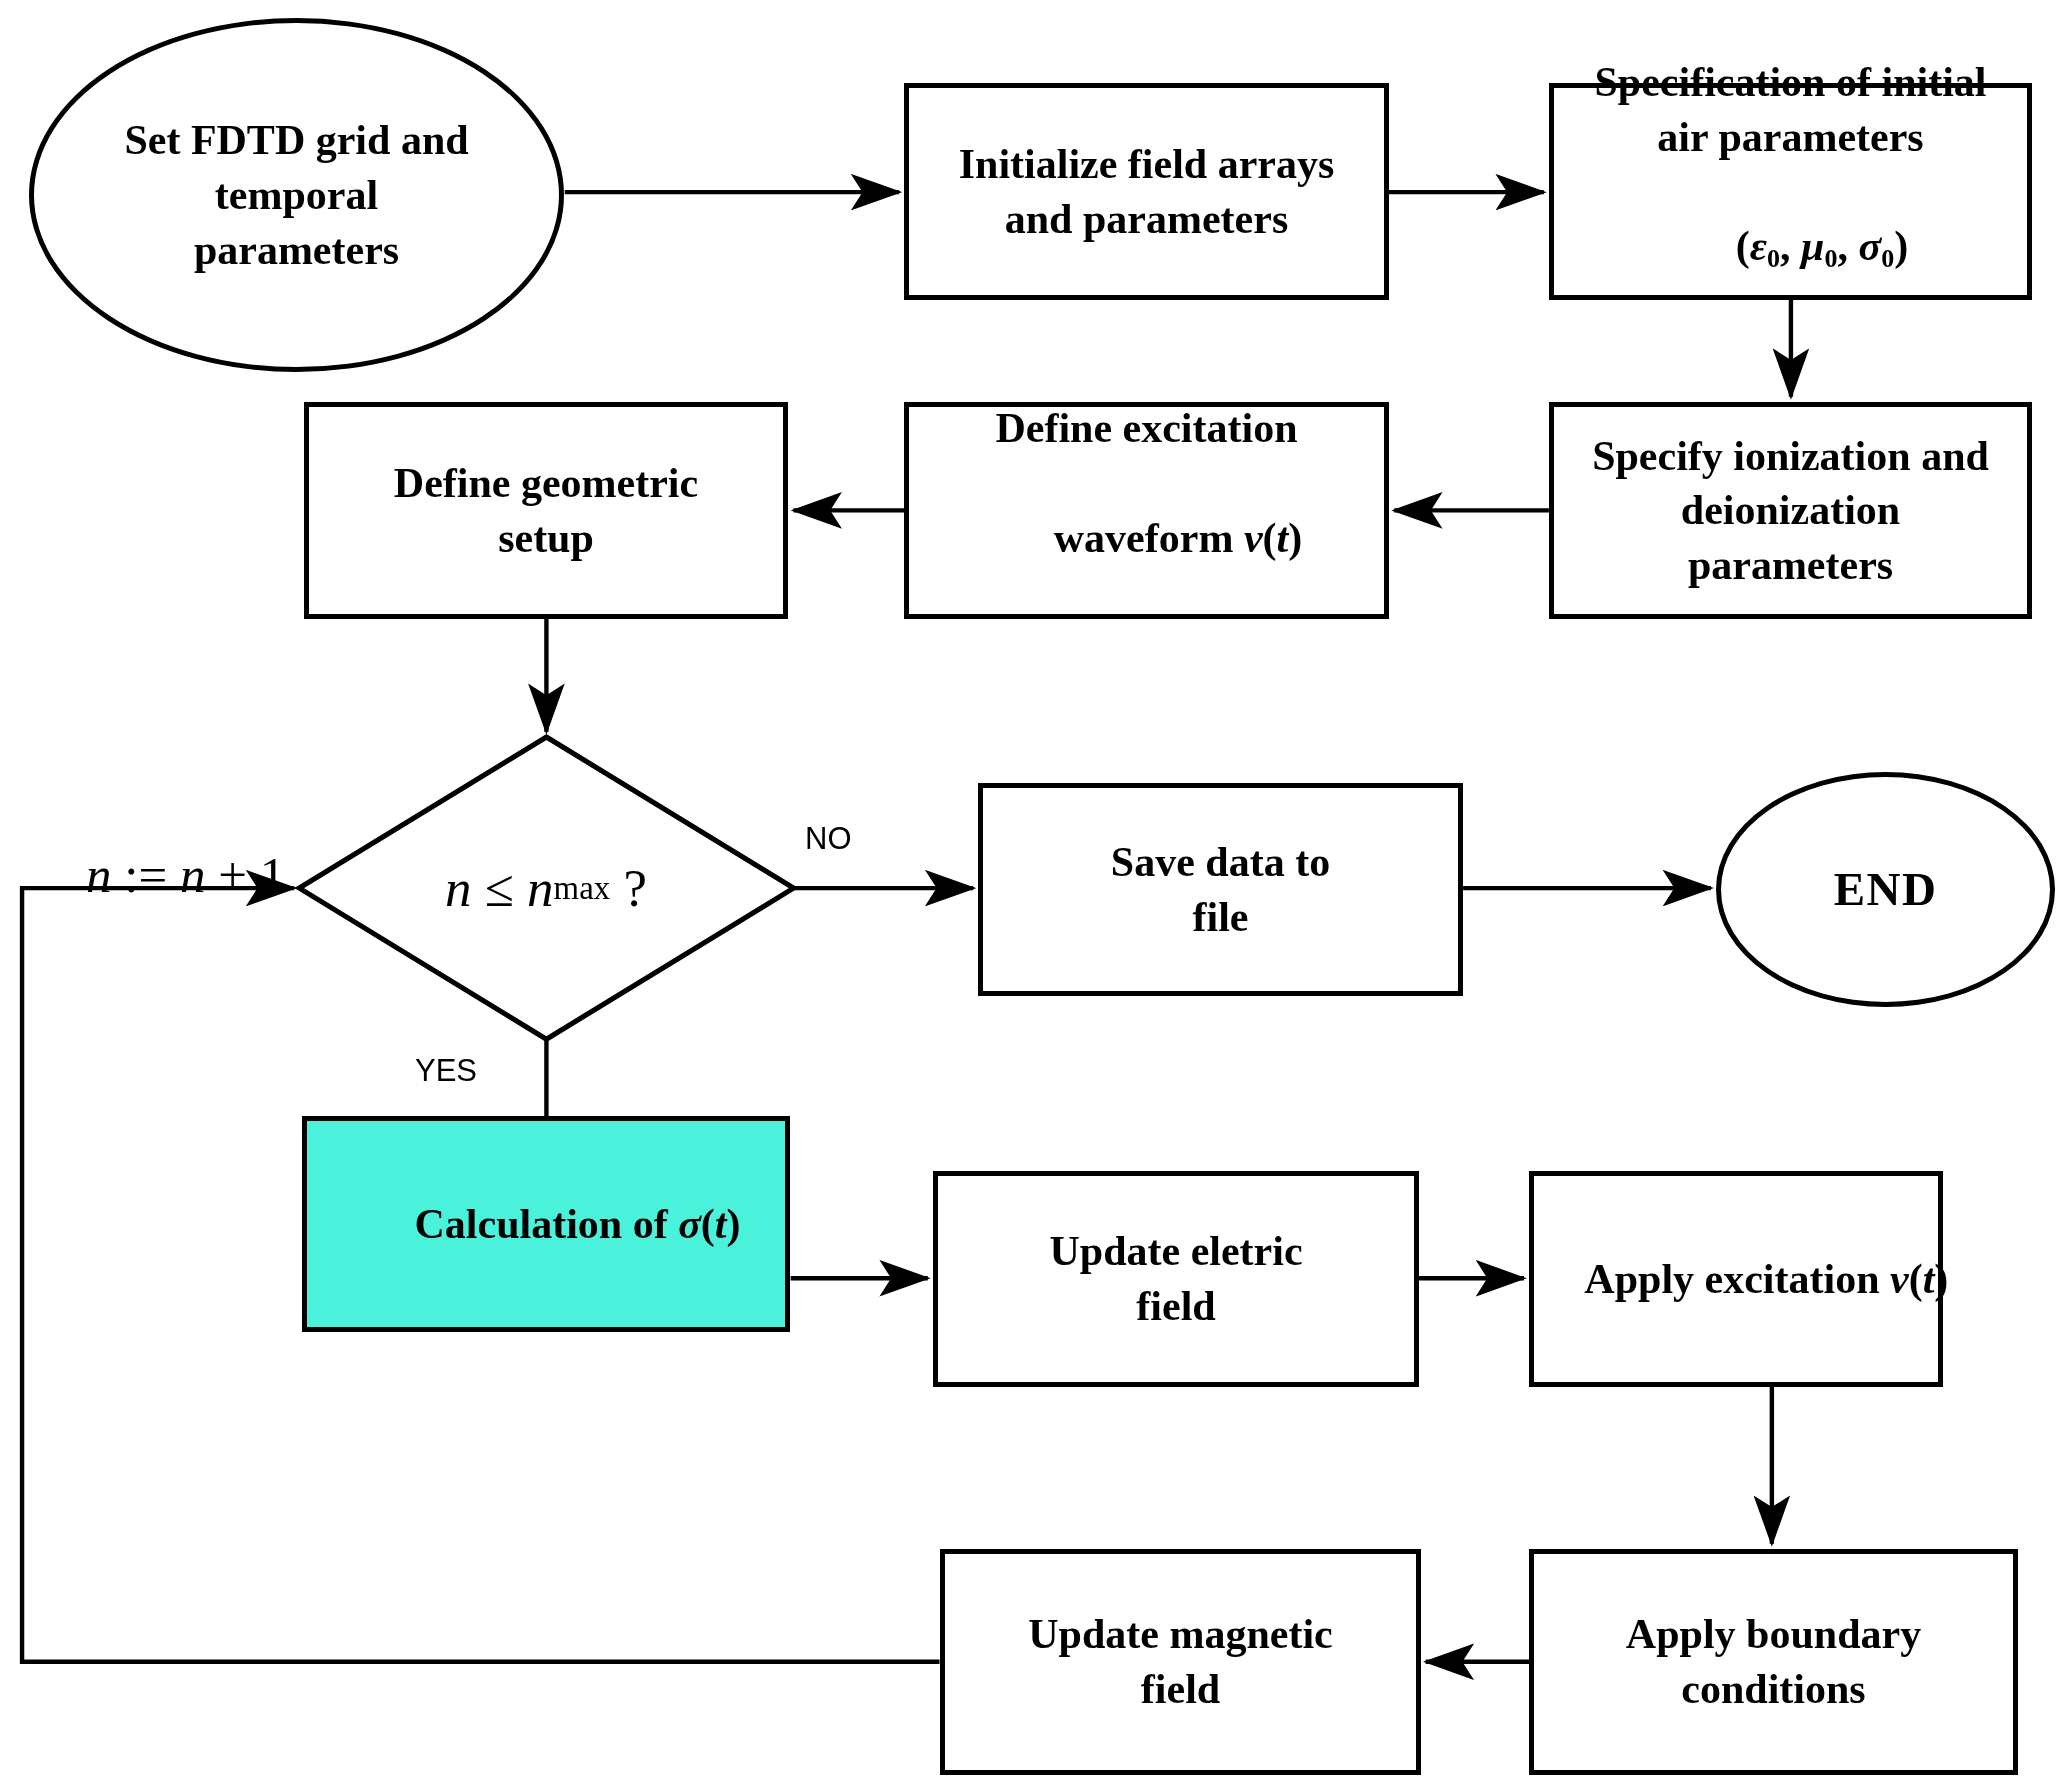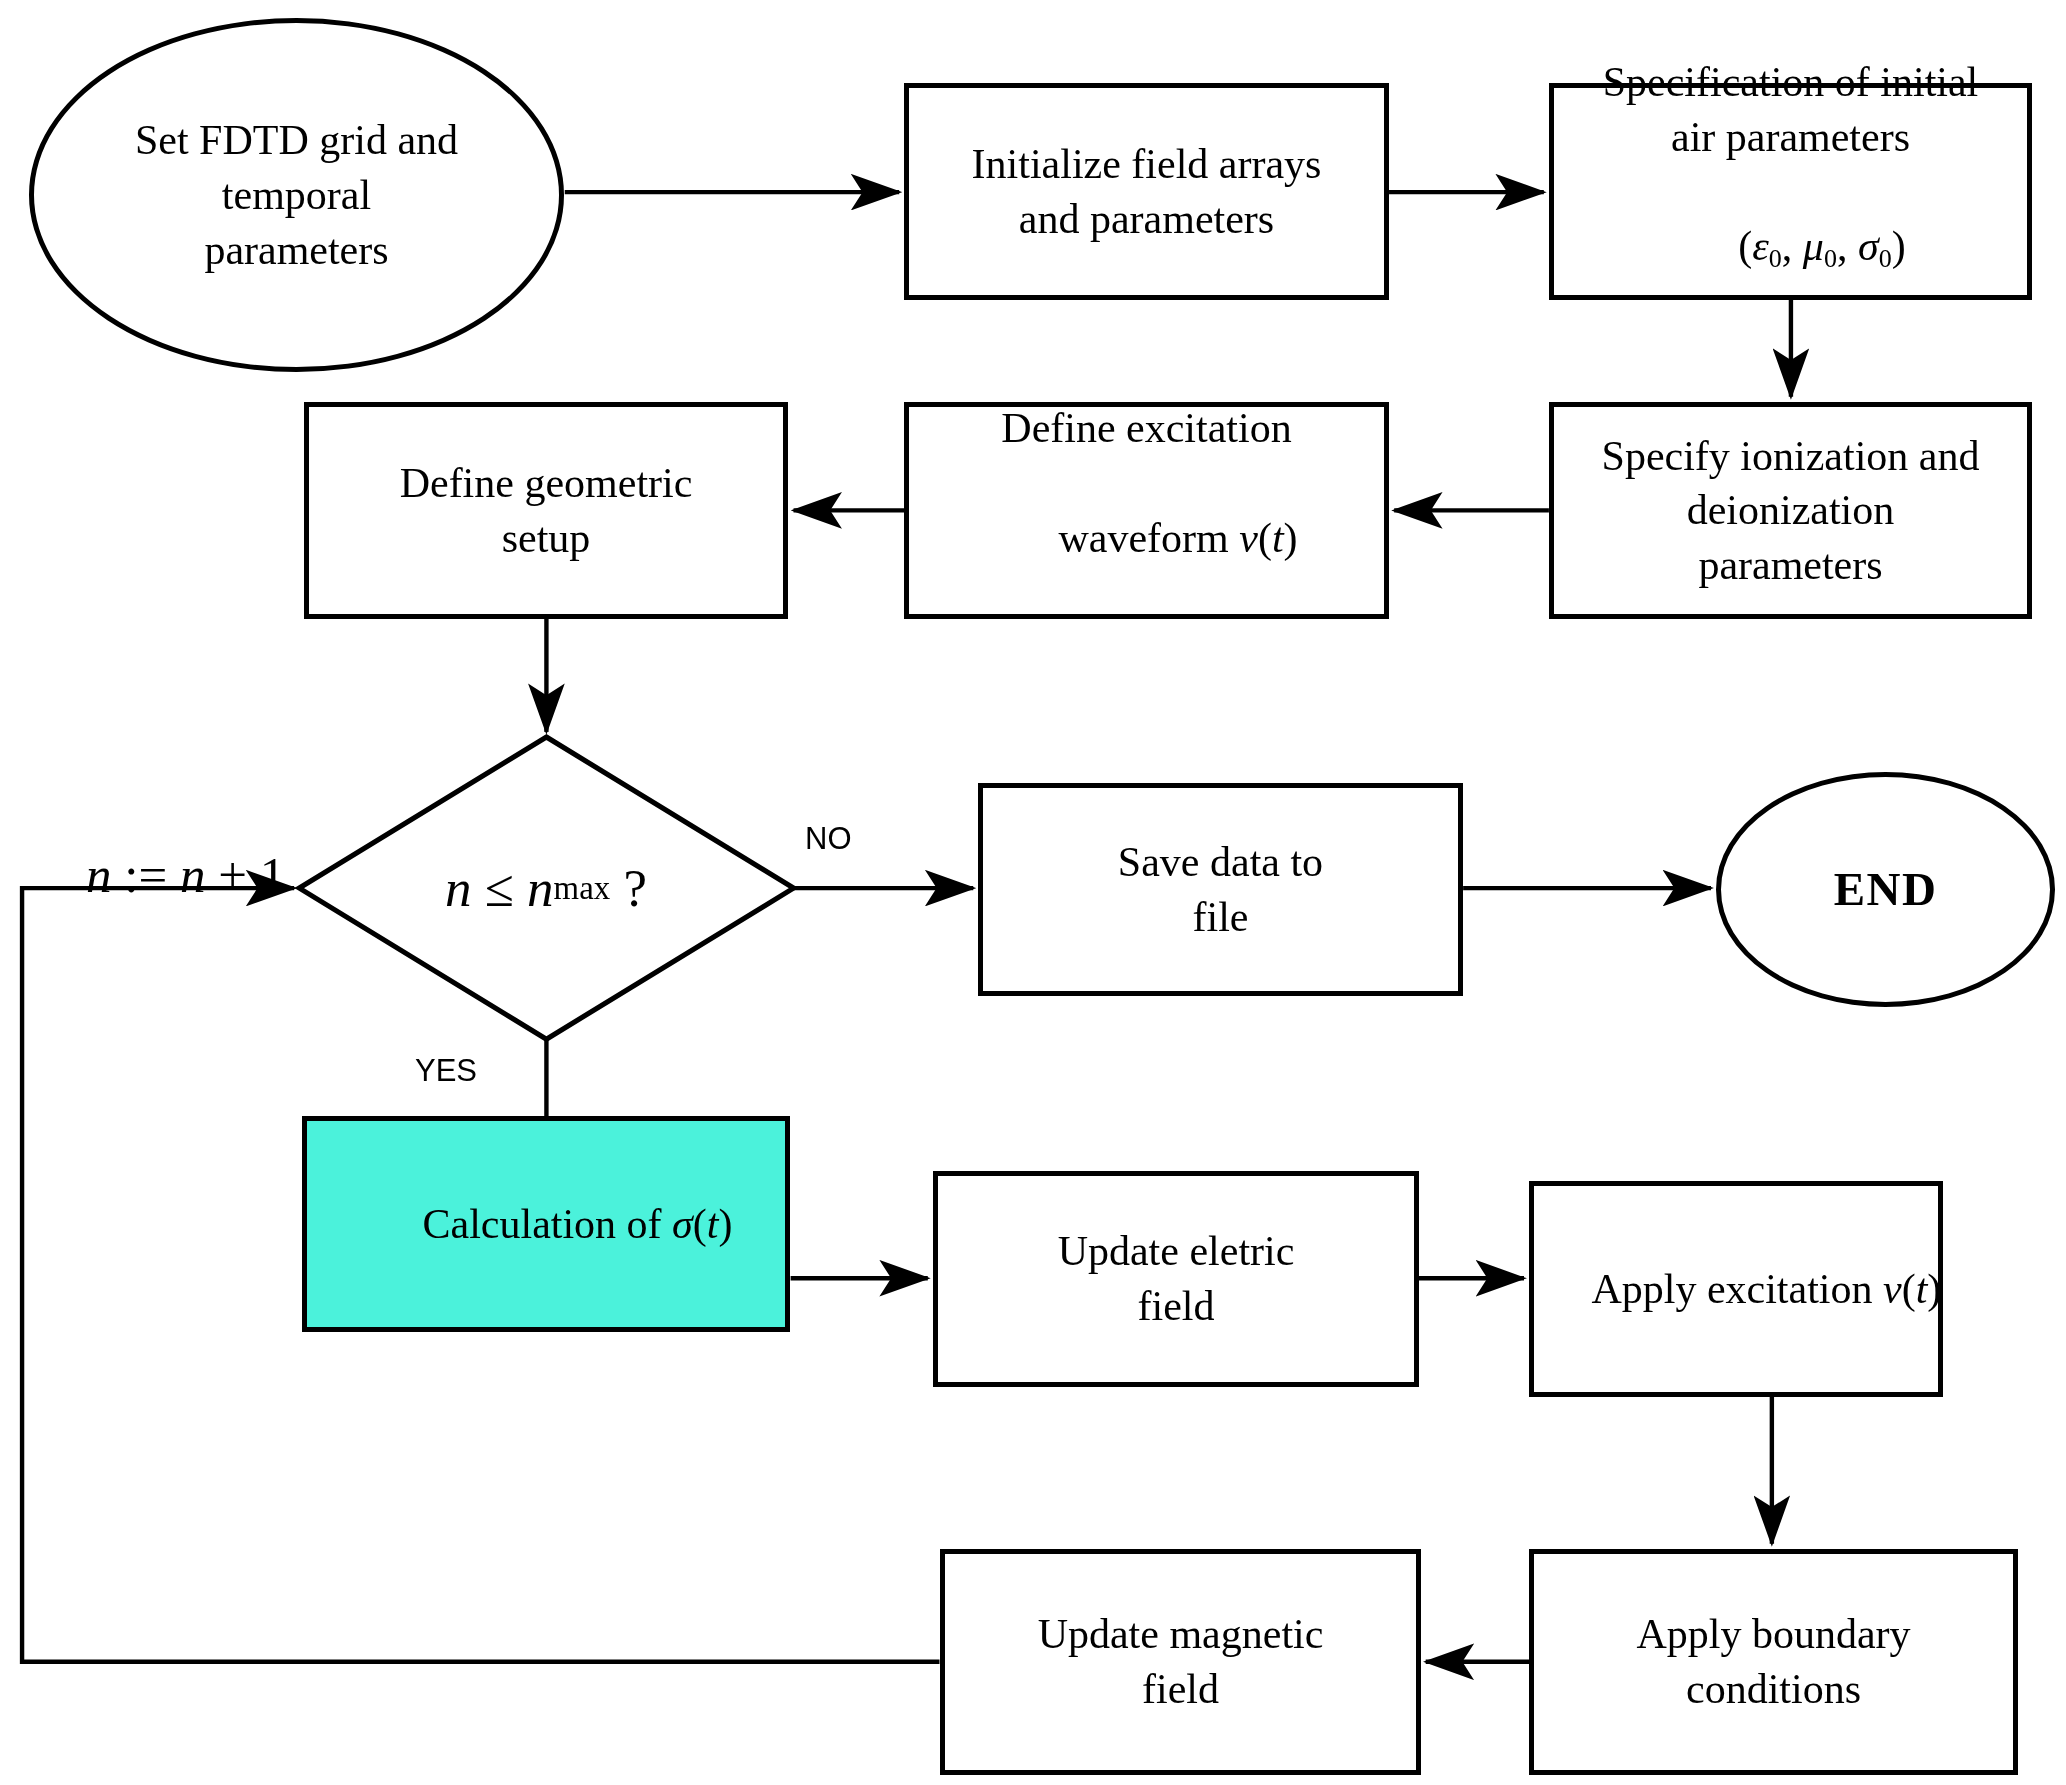--- a/index.html
+++ b/index.html
@@ -21,21 +21,21 @@
     background:#ffffff;
     display:flex;
     flex-direction:column;
     align-items:center;
     justify-content:center;
     text-align:center;
     font-size:42px;
     line-height:1.30;
   }
   .ellipse{border-radius:50%;}
-  .line{white-space:pre;}
+  .line{white-space:pre;font-weight:bold;}
   .math span,.math i,.math sub{white-space:pre;}
   i{font-style:italic;}
   sub{font-size:0.62em;font-style:normal;vertical-align:-0.28em;line-height:0;}
   .decision-text{
     position:absolute;
     display:flex;align-items:center;justify-content:center;
     font-size:53px;font-style:normal;
     background:transparent;border:none;
   }
   .decision-text i{font-style:italic;}
@@ -143,21 +143,21 @@
     <div class="line math">
       <span>Calculation of </span><i>σ</i><span>(</span><i>t</i><span>)</span>
     </div>
   </div>
 
   <div class="node" style="left:933px;top:1171px;width:486px;height:216px;">
     <div class="line">Update eletric</div>
     <div class="line">field</div>
   </div>
 
-  <div class="node" style="left:1529px;top:1171px;width:414px;height:216px;margin-top:10px;">
+  <div class="node" style="left:1529px;top:1171px;width:414px;height:216px;">
     <div class="line math">
       <span>Apply excitation </span><i>v</i><span>(</span><i>t</i><span>)</span>
     </div>
   </div>
 
   <div class="node" style="left:1529px;top:1549px;width:489px;height:226px;">
     <div class="line">Apply boundary</div>
     <div class="line">conditions</div>
   </div>
 

